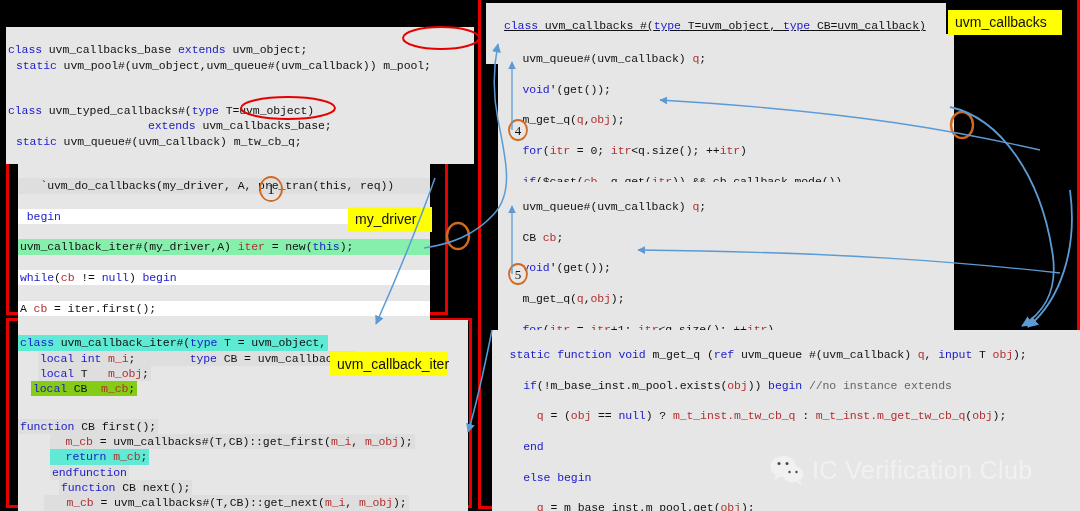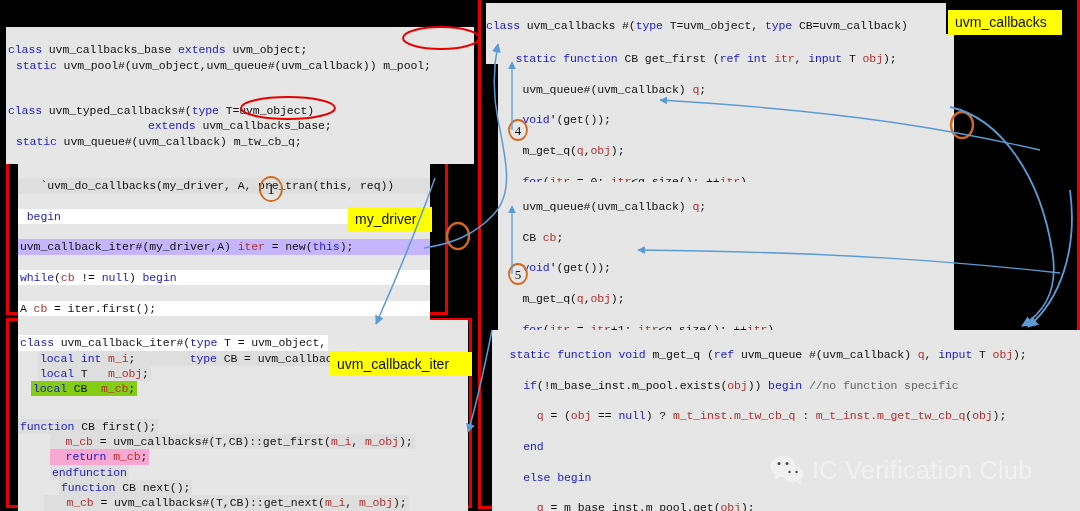--- a/index.html
+++ b/index.html
@@ -77,63 +77,62 @@
 <div style="background:#e6e6e6;display:inline-block;padding:0 2px;"><span class="kw">class</span> uvm_typed_callbacks#(<span class="kw">type</span> T=uvm_object)</div>
 <div style="background:#e6e6e6;display:inline-block;padding:0 2px;margin-left:140px;"><span class="kw">extends</span> uvm_callbacks_base;</div>
 <div style="background:#e6e6e6;display:inline-block;padding:0 2px;margin-left:8px;"><span class="kw">static</span> uvm_queue#(uvm_callback) m_tw_cb_q;</div>
   </div>
 
   <div class="redbox" style="left:6px;top:155px;width:442px;height:160px;"></div>
 
   <div class="code" style="left:18px;top:163px;width:412px;">
 <div style="background:#dedede;padding:0 2px;">   `uvm_do_callbacks(my_driver, A, pre_tran(this, req))</div>
 <div style="background:#ffffff;padding:0 2px;"> <span class="kw">begin</span></div>
-<div style="background:#c4b5fd;padding:0 2px;">uvm_callback_iter#(my_driver,A) <span class="id">iter</span> = new(<span class="kw">this</span>);</div>
+<div style="background:#86efac;padding:0 2px;">uvm_callback_iter#(my_driver,A) <span class="id">iter</span> = new(<span class="kw">this</span>);</div>
 <div style="background:#ffffff;padding:0 2px;"><span class="kw">while</span>(<span class="id">cb</span> != <span class="kw">null</span>) <span class="kw">begin</span></div>
 <div style="background:#ffffff;padding:0 2px;">A <span class="id">cb</span> = iter.first();</div>
 <div style="background:#ffffff;padding:0 2px;">&nbsp;</div>
 <div style="background:#ffffff;padding:0 2px;">  cb.pre_tran(<span class="kw">this</span>, <span class="id">req</span>);</div>
 <div style="background:#ffffff;padding:0 2px;">  <span class="id">cb</span> = iter.next();</div>
 <div style="background:#ffffff;padding:0 2px;"> <span class="kw">end</span></div>
 <div style="background:#ffffff;padding:0 2px;"><span class="kw">end</span></div>
   </div>
 
   <div class="hl" style="left:348px;top:207px;width:84px;height:25px;line-height:25px;">my_driver</div>
 
   <div class="redbox" style="left:6px;top:318px;width:466px;height:190px;"></div>
 
   <div class="code" style="left:18px;top:320px;width:450px;">
-<div style="background:#ffffff;display:inline-block;padding:0 2px;"><span class="kw">class</span> uvm_callback_iter#(<span class="kw">type</span> T = uvm_object,</div>
+<div style="background:#5eead4;display:inline-block;padding:0 2px;"><span class="kw">class</span> uvm_callback_iter#(<span class="kw">type</span> T = uvm_object,</div>
 <div style="background:#dedede;display:inline-block;padding:0 2px;margin-left:20px;"><span class="kw">local</span> <span class="kw">int</span> <span class="id">m_i</span>;&nbsp;&nbsp;&nbsp;&nbsp;&nbsp;&nbsp;&nbsp;&nbsp;<span class="kw">type</span> CB = uvm_callback);</div>
 <div style="background:#dedede;display:inline-block;padding:0 2px;margin-left:20px;"><span class="kw">local</span> T&nbsp;&nbsp;&nbsp;<span class="id">m_obj</span>;</div>
 <div style="background:#84cc16;display:inline-block;padding:0 2px;margin-left:13px;"><span class="kw">local</span> CB&nbsp;&nbsp;<span class="id">m_cb</span>;</div>
 <div style="height:7px;"></div>
 <div style="background:#dedede;display:inline-block;padding:0 2px;"><span class="kw">function</span> CB first();</div>
 <div style="background:#dedede;display:inline-block;padding:0 2px;margin-left:32px;">&nbsp;&nbsp;<span class="id">m_cb</span> = uvm_callbacks#(T,CB)::get_first(<span class="id">m_i</span>, <span class="id">m_obj</span>);</div>
-<div style="background:#f9a8d4;display:inline-block;padding:0 2px;margin-left:32px;">&nbsp;&nbsp;<span class="kw">return</span> <span class="id">m_cb</span>;</div>
+<div style="background:#5eead4;display:inline-block;padding:0 2px;margin-left:32px;">&nbsp;&nbsp;<span class="kw">return</span> <span class="id">m_cb</span>;</div>
 <div style="background:#dedede;display:inline-block;padding:0 2px;margin-left:32px;"><span class="kw">endfunction</span></div>
 <div style="background:#dedede;display:inline-block;padding:0 2px;margin-left:41px;"><span class="kw">function</span> CB next();</div>
 <div style="background:#dedede;display:inline-block;padding:0 2px;margin-left:26px;">&nbsp;&nbsp;&nbsp;<span class="id">m_cb</span> = uvm_callbacks#(T,CB)::get_next(<span class="id">m_i</span>, <span class="id">m_obj</span>);</div>
 <div style="background:#dedede;display:inline-block;padding:0 2px;margin-left:26px;">&nbsp;&nbsp;&nbsp; ;</div>
 
   </div>
 
-  <div class="hl" style="left:330px;top:352px;width:142px;height:24px;line-height:24px;">uvm_callback_iter</div>
+  <div class="hl" style="left:330px;top:352px;width:118px;height:24px;line-height:24px;">uvm_callback_iter</div>
 
   <div class="redbox" style="left:478px;top:-3px;width:602px;height:512px;"></div>
 
   <div class="code" style="left:486px;top:3px;width:460px;">
-<div style="background:#e6e6e6;display:inline-block;padding:0 0;"><span class="kw">class</span> uvm_callbacks #(<span class="kw">type</span> T=uvm_object, <span class="kw">type</span> CB=uvm_callback)</div>
+<div style="background:#e6e6e6;display:inline-block;padding:0 18px;text-decoration:underline;"><span class="kw">class</span> uvm_callbacks #(<span class="kw">type</span> T=uvm_object, <span class="kw">type</span> CB=uvm_callback)</div>
 <div style="background:#e6e6e6;display:inline-block;padding:0 2px;margin-left:24px;"><span class="kw">extends</span> uvm_typed_callbacks#(T);</div>
   </div>
 
   <div class="hl" style="left:948px;top:10px;width:114px;height:25px;line-height:25px;">uvm_callbacks</div>
 
   <div class="code" style="left:498px;top:34px;width:448px;background:#e6e6e6;padding:2px 4px;">
-<div>  <span class="kw">static</span> <span class="kw">function</span> CB get_first (<span class="kw">ref</span> <span class="kw">int</span> <span class="id">itr</span>, <span class="kw">input</span> T <span class="id">obj</span>);</div>
 <div>   uvm_queue#(uvm_callback) <span class="id">q</span>;</div>
 <div>   <span class="kw">void</span>'(get());</div>
 <div>   m_get_q(<span class="id">q</span>,<span class="id">obj</span>);</div>
 <div>   <span class="kw">for</span>(<span class="id">itr</span> = 0; <span class="id">itr</span>&lt;q.size(); ++<span class="id">itr</span>)</div>
 <div>   <span class="kw">if</span>($cast(<span class="id">cb</span>, q.get(<span class="id">itr</span>)) &amp;&amp; cb.callback_mode())</div>
 <div>        <span class="kw">return</span> <span class="id">cb</span>;</div>
 <div>   <span class="kw">return</span> <span class="kw">null</span>;</div>
 <div>  <span class="kw">endfunction</span></div>
   </div>
 
@@ -144,21 +143,21 @@
 <div>   m_get_q(<span class="id">q</span>,<span class="id">obj</span>);</div>
 <div>   <span class="kw">for</span>(<span class="id">itr</span> = <span class="id">itr</span>+1; <span class="id">itr</span>&lt;q.size(); ++<span class="id">itr</span>)</div>
 <div>   <span class="kw">if</span> ($cast(<span class="id">cb</span>, q.get(<span class="id">itr</span>)) &amp;&amp; cb.callback_mode())</div>
 <div>        <span class="kw">return</span> <span class="id">cb</span>;</div>
 <div>   <span class="kw">return</span> <span class="kw">null</span>;</div>
 <div>  <span class="kw">endfunction</span></div>
   </div>
 
   <div class="code" style="left:492px;top:330px;width:586px;background:#e6e6e6;padding:2px 4px;">
 <div>  <span class="kw">static</span> <span class="kw">function</span> <span class="kw">void</span> m_get_q (<span class="kw">ref</span> uvm_queue #(uvm_callback) <span class="id">q</span>, <span class="kw">input</span> T <span class="id">obj</span>);</div>
-<div>    <span class="kw">if</span>(!m_base_inst.m_pool.exists(<span class="id">obj</span>)) <span class="kw">begin</span> <span class="cm">//no function specific</span></div>
+<div>    <span class="kw">if</span>(!m_base_inst.m_pool.exists(<span class="id">obj</span>)) <span class="kw">begin</span> <span class="cm">//no instance extends</span></div>
 <div>      <span class="id">q</span> = (<span class="id">obj</span> == <span class="kw">null</span>) ? <span class="id">m_t_inst.m_tw_cb_q</span> : <span class="id">m_t_inst.m_get_tw_cb_q</span>(<span class="id">obj</span>);</div>
 <div>    <span class="kw">end</span></div>
 <div>    <span class="kw">else</span> <span class="kw">begin</span></div>
 <div>      <span class="id">q</span> = m_base_inst.m_pool.get(<span class="id">obj</span>);</div>
 
 
 
 
 
 

